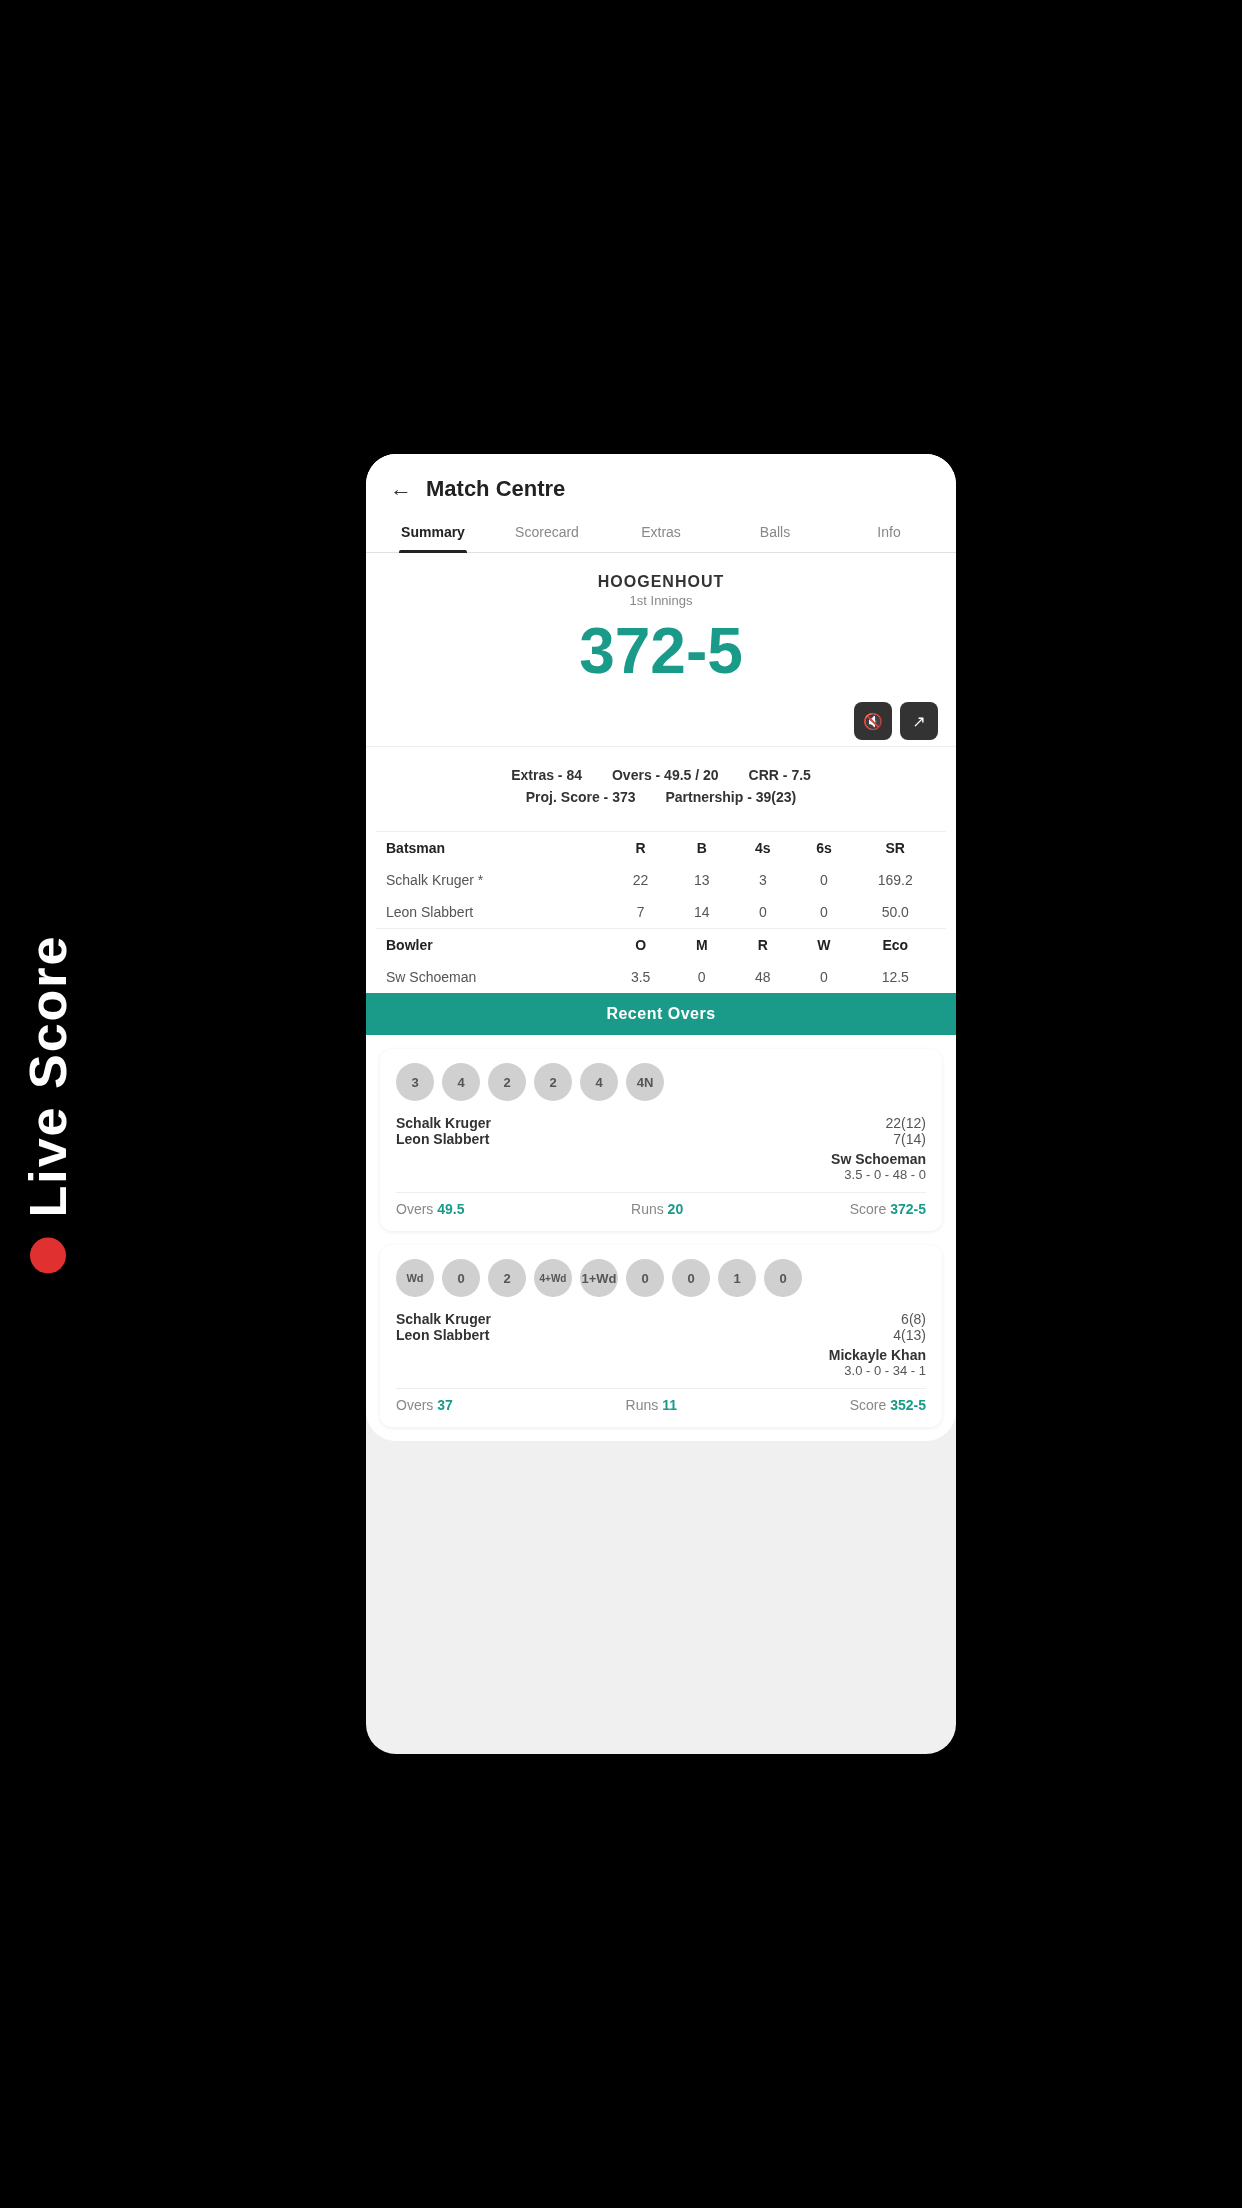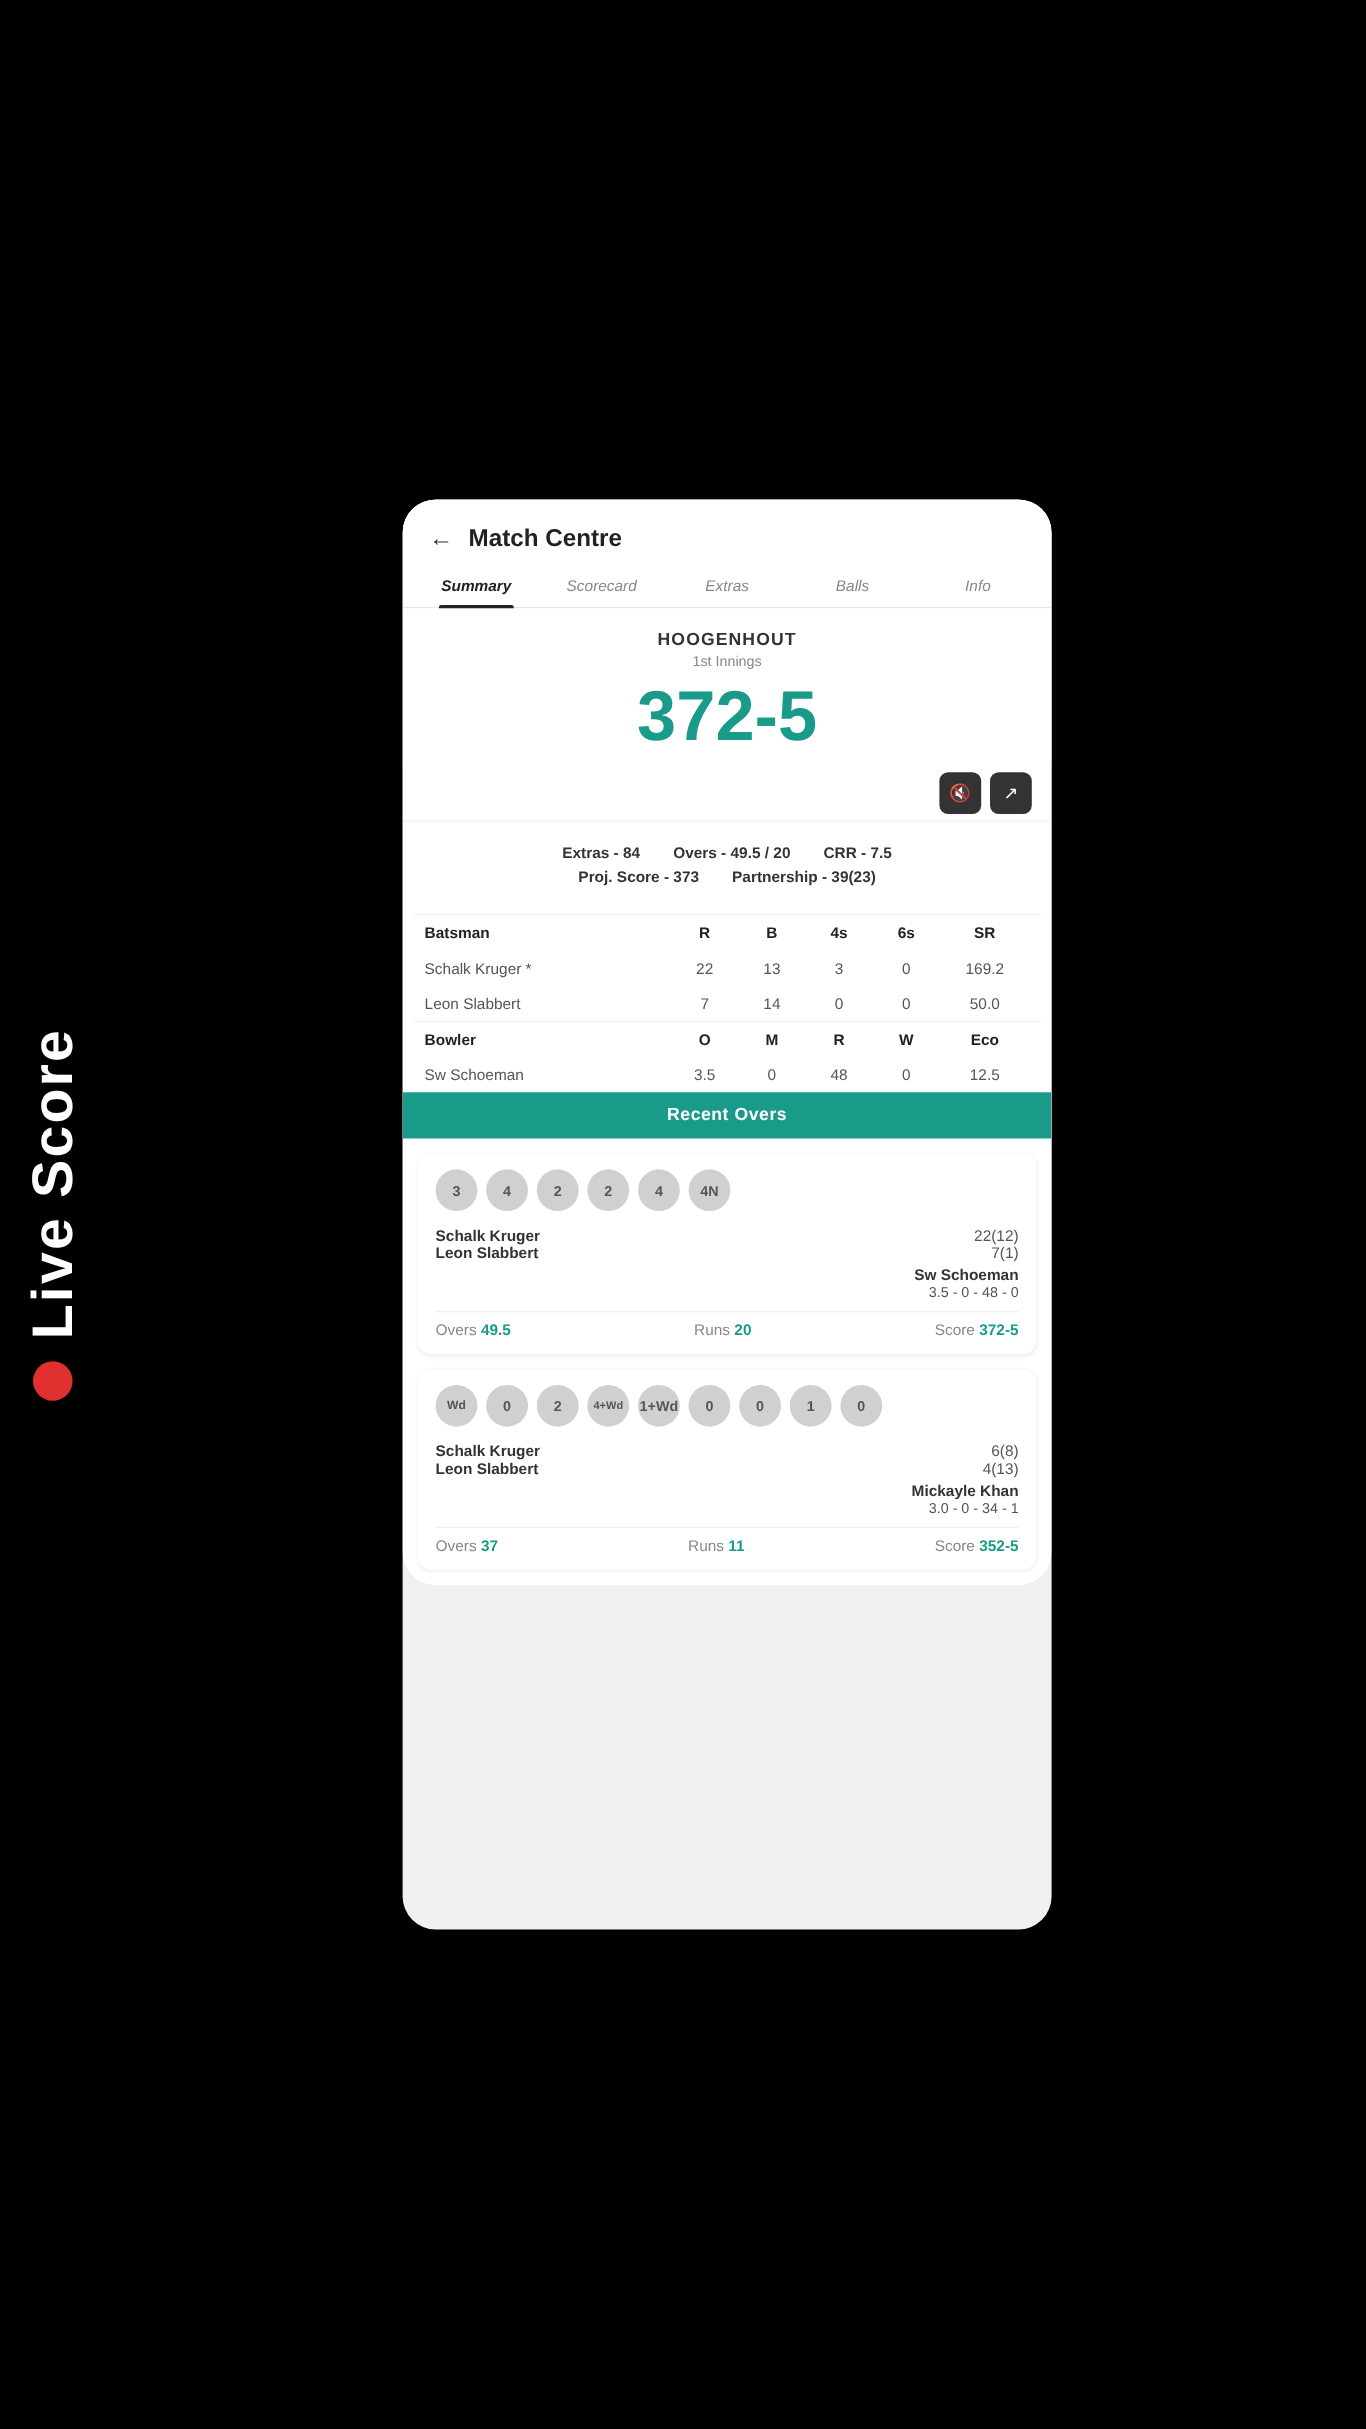--- a/index.html
+++ b/index.html
@@ -84,21 +84,20 @@
       padding: 0 10px;
     }
     .tab {
       flex: 1;
       text-align: center;
       padding: 12px 0;
       font-size: 14px;
       color: #888;
       cursor: pointer;
       position: relative;
-      font-style: italic;
     }
     .tab.active {
       color: #222;
       font-weight: 600;
     }
     .tab.active::after {
       content: '';
       position: absolute;
       bottom: -1px;
       left: 20%;
@@ -406,21 +405,21 @@
         <div class="ball">4</div>
         <div class="ball">4N</div>
       </div>
       <div class="over-players">
         <div>
           <div class="player-name">Schalk Kruger</div>
           <div class="player-name">Leon Slabbert</div>
         </div>
         <div style="text-align:right">
           <div class="player-score">22(12)</div>
-          <div class="player-score">7(1)</div>
+          <div class="player-score">7(14)</div>
         </div>
         <div>
         </div>
         <div style="text-align:right">
           <div class="bowler-name">Sw Schoeman</div>
           <div class="bowler-stats-text">3.5 - 0 - 48 - 0</div>
         </div>
       </div>
       <div class="over-summary">
         <div class="over-summary-item">

